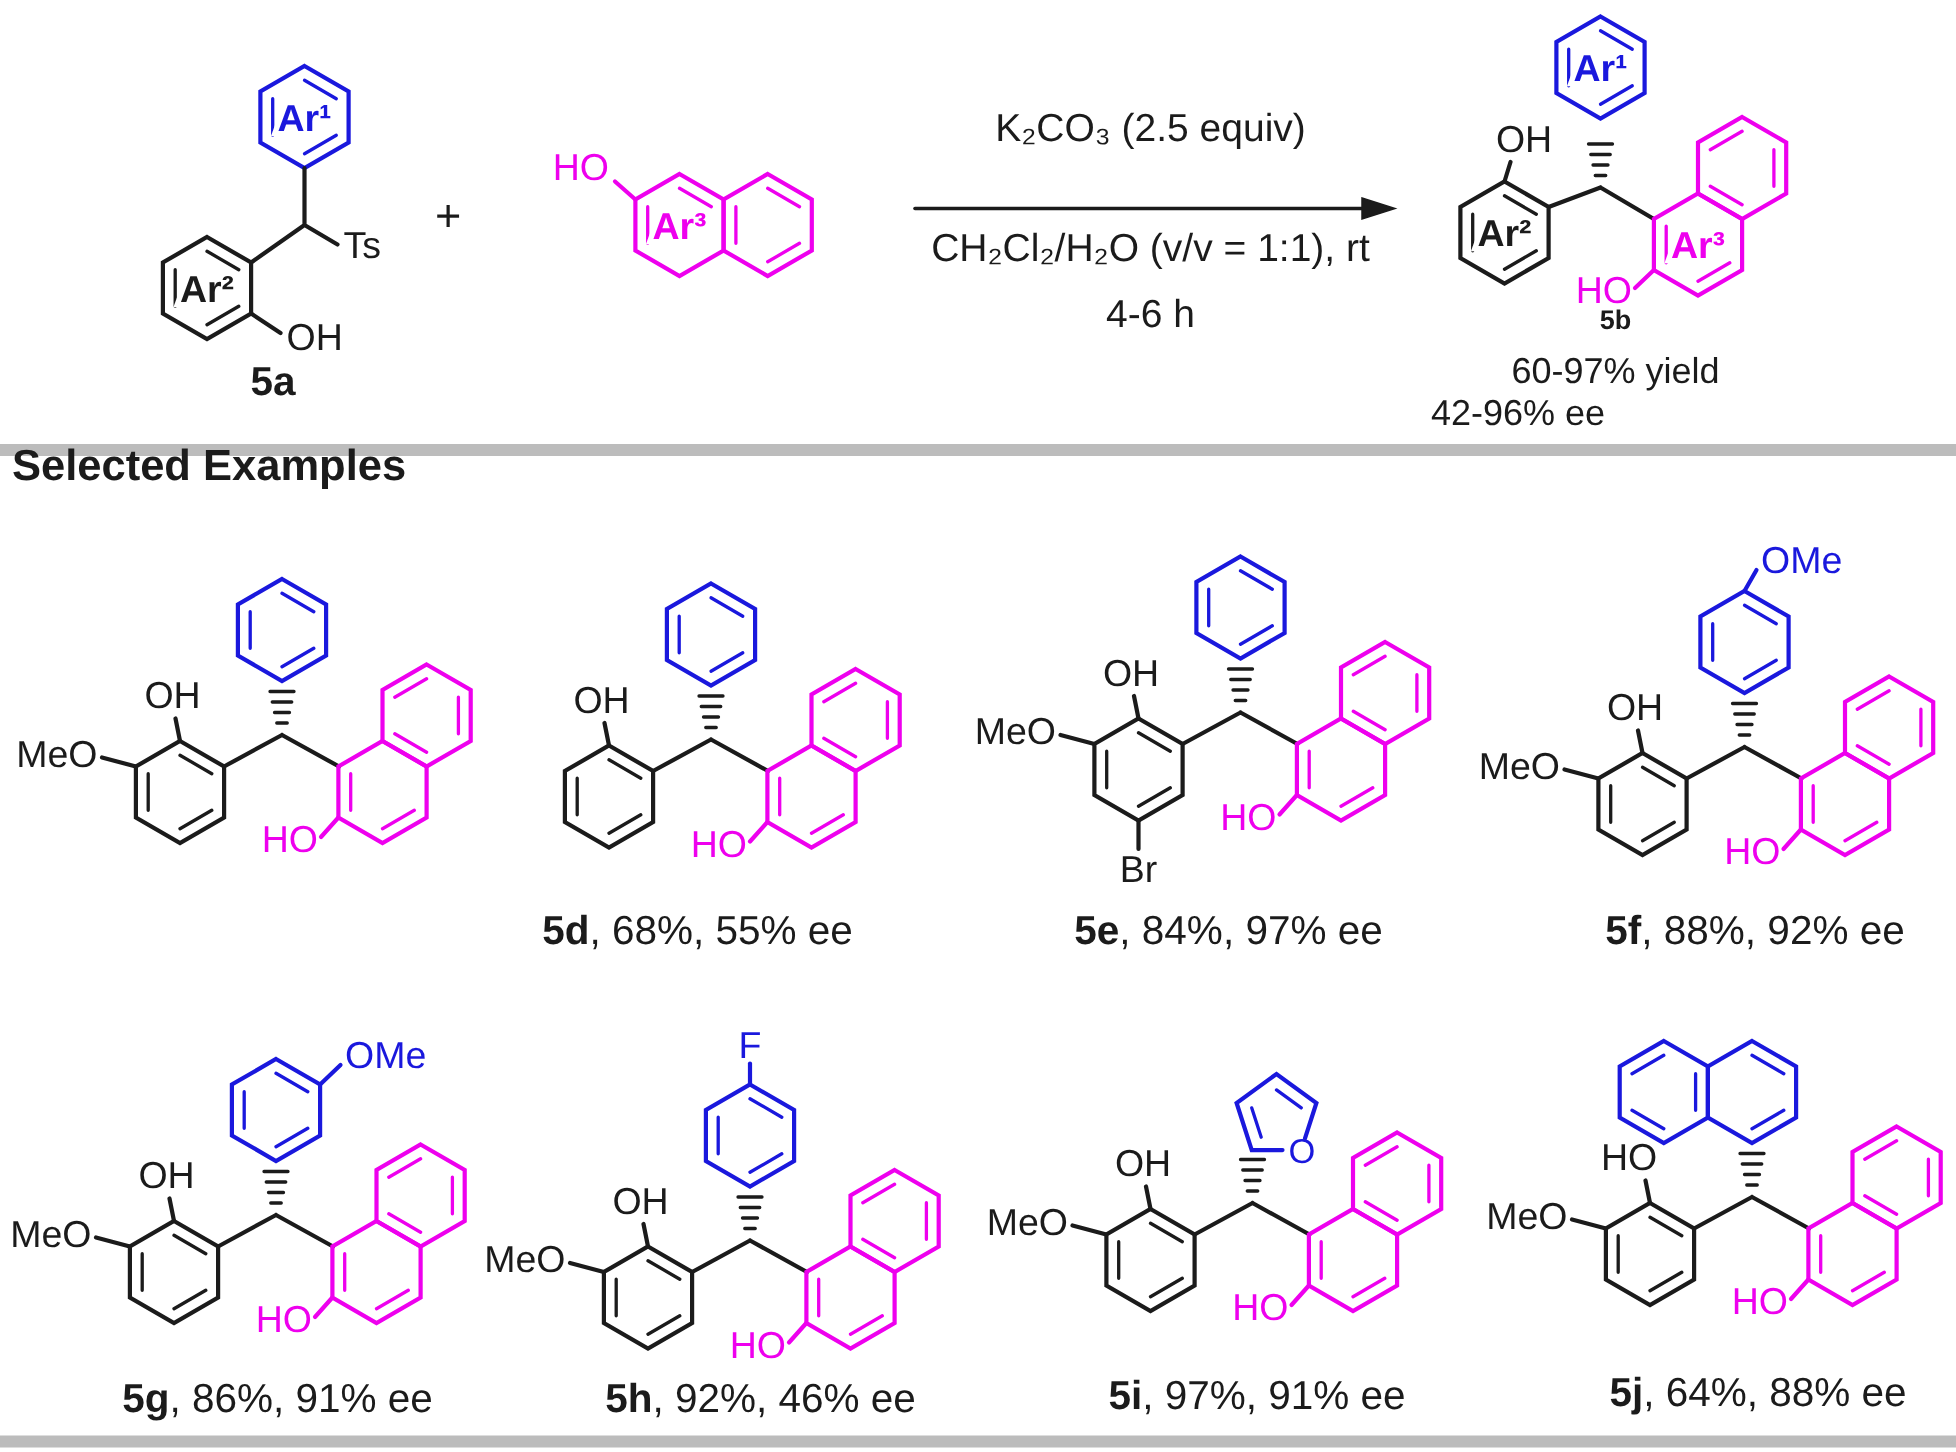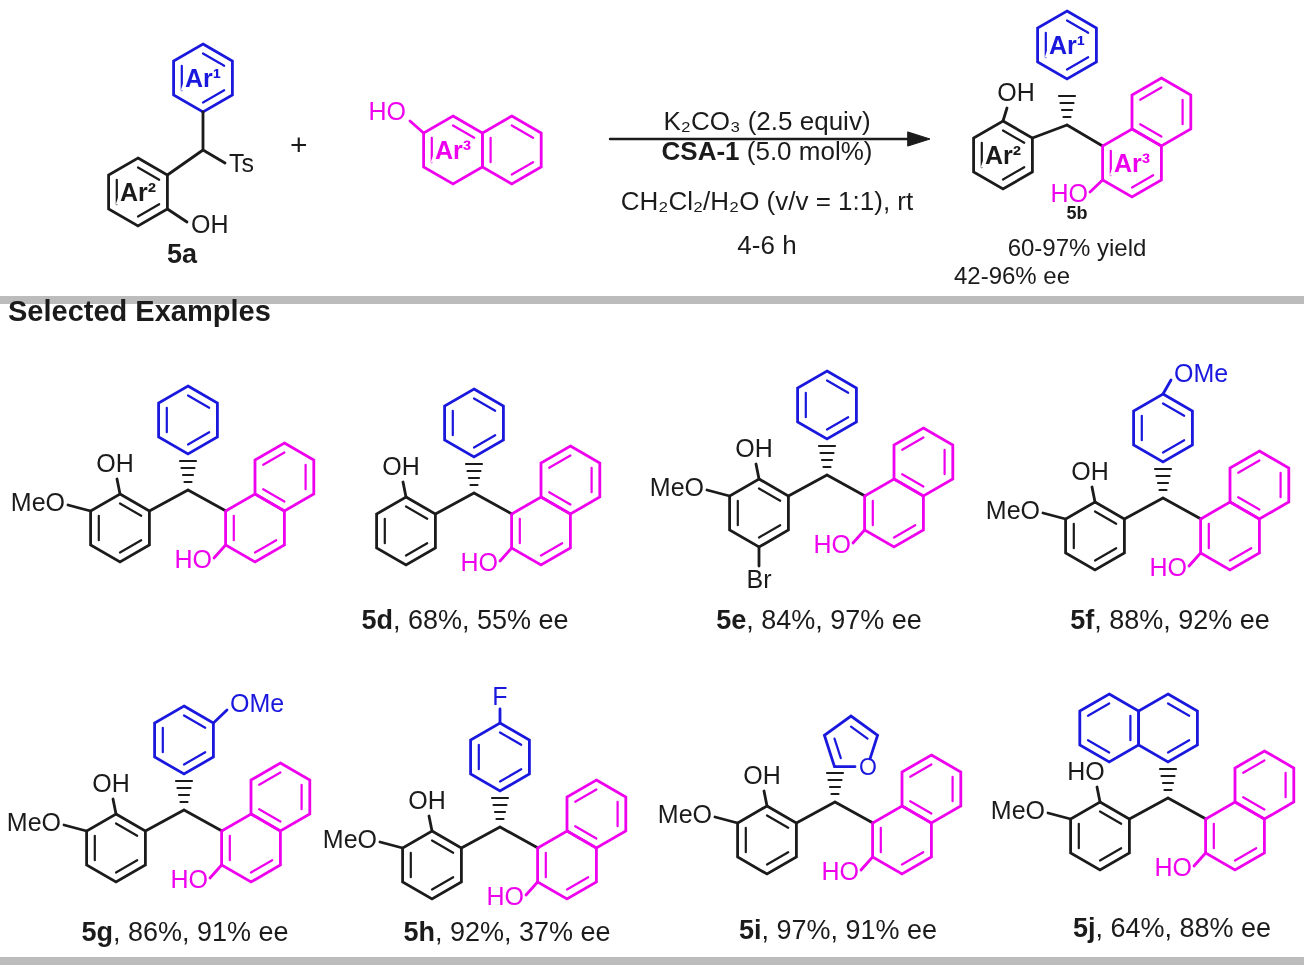--- a/index.html
+++ b/index.html
@@ -12,21 +12,21 @@
   svg .inner{stroke-width:2.2px;}
   svg text{fill:currentColor;stroke:none;}
   .bk{color:#1b1b1b;}
   .bl{color:#1a18dd;}
   .mg{color:#ee00ee;}
   .atom{font-size:25px;}
   .arl{font-size:25px;font-weight:bold;text-anchor:middle;paint-order:stroke;stroke:#ffffff;stroke-width:7px;}
   .cmpname{font-size:27px;font-weight:bold;text-anchor:middle;}
   .cap{position:absolute;transform:translateX(-50%);white-space:nowrap;font-size:27px;color:#1b1b1b;}
   .cap b{font-weight:bold;}
-  .cond{position:absolute;left:592px;width:350px;text-align:center;font-size:26px;color:#1b1b1b;white-space:nowrap;margin-top:36px;}
+  .cond{position:absolute;left:592px;width:350px;text-align:center;font-size:26px;color:#1b1b1b;white-space:nowrap;}
   .header{position:absolute;left:8px;top:295px;font-size:29px;font-weight:bold;color:#1b1b1b;}
   .plus{position:absolute;left:290px;top:128px;font-size:30px;color:#1b1b1b;}
   .prodtxt{position:absolute;transform:translateX(-50%);white-space:nowrap;font-size:24px;color:#1b1b1b;}
 </style>
 </head>
 <body>
 
 <div id="canvas">
 
 <svg width="0" height="0">
@@ -80,21 +80,20 @@
 <svg class="abs" style="left:340px;top:58px" width="280" height="170">
   <g class="mg">
     <use href="#naphtho-h" x="113" y="92"></use>
     <path d="M83.6,75 L70,63"></path>
     <text class="atom" x="66" y="62" text-anchor="end">HO</text>
     <text class="arl" x="113" y="101">Ar³</text>
   </g>
 </svg>
 
 <div class="cond" style="top:70px">K₂CO₃ (2.5 equiv)</div>
-<div class="cond" style="top:100px"><b>CSA-1</b><span> (5.0 mol%)</span></div>
 <svg class="abs" style="left:610px;top:130px" width="322" height="18">
   <g class="bk">
     <line x1="0" y1="9" x2="300" y2="9" style="stroke-width:2.4px"></line>
     <path d="M298,2 L320,9 L298,16 Z" style="fill:#1b1b1b;stroke-width:1px"></path>
   </g>
 </svg>
 <div class="cond" style="top:150px">CH₂Cl₂/H₂O (v/v = 1:1), rt</div>
 <div class="cond" style="top:194px">4-6 h</div>
 
 <svg class="abs" style="left:940px;top:5px" width="360" height="200">
@@ -233,21 +232,21 @@
     <use href="#hexring" x="168" y="62"></use>
     <path d="M168,28 L168,14"></path>
     <text class="atom" x="168" y="10" text-anchor="middle">F</text>
   </g>
   <g class="mg">
     <use href="#naphtho" x="235" y="170"></use>
     <path d="M205.6,187 L194,200"></path>
     <text class="atom" x="192" y="210" text-anchor="end">HO</text>
   </g>
 </svg>
-<div class="cap" style="left:507px;top:917px"><b>5h</b><span>, 92%, 37% ee</span></div>
+<div class="cap" style="left:507px;top:917px"><b>5h</b><span>, 92%, 46% ee</span></div>
 
 <svg class="abs" style="left:667px;top:670px" width="320" height="250">
   <g class="bk">
     <use href="#hexring" x="100" y="170"></use>
     <path d="M129.4,153 L168,132 M168,132 L206,153 M100,136 L97,121 M70.6,153 L48,147"></path>
     <use href="#hashw" x="168" y="128"></use>
     <text class="atom" x="95" y="114" text-anchor="middle">OH</text>
     <text class="atom" x="45" y="153" text-anchor="end">MeO</text>
   </g>
   <g class="bl">

